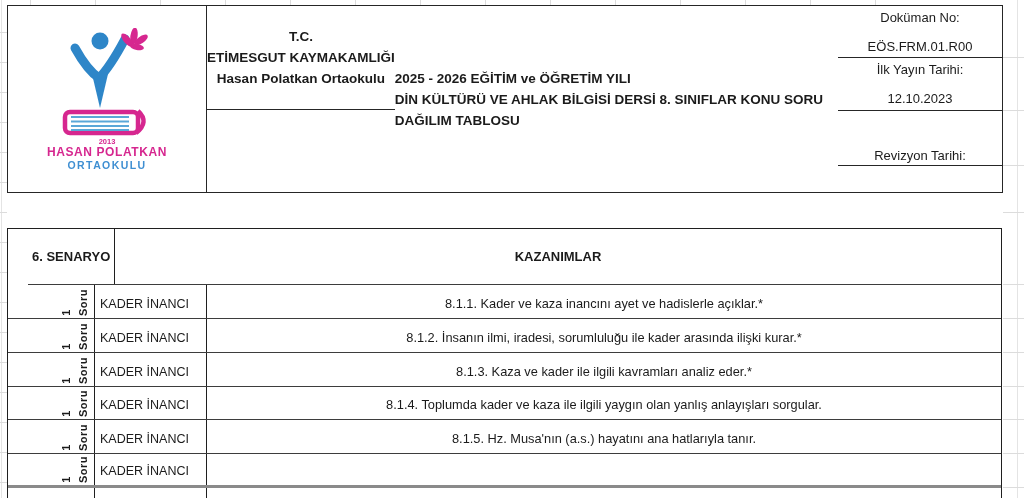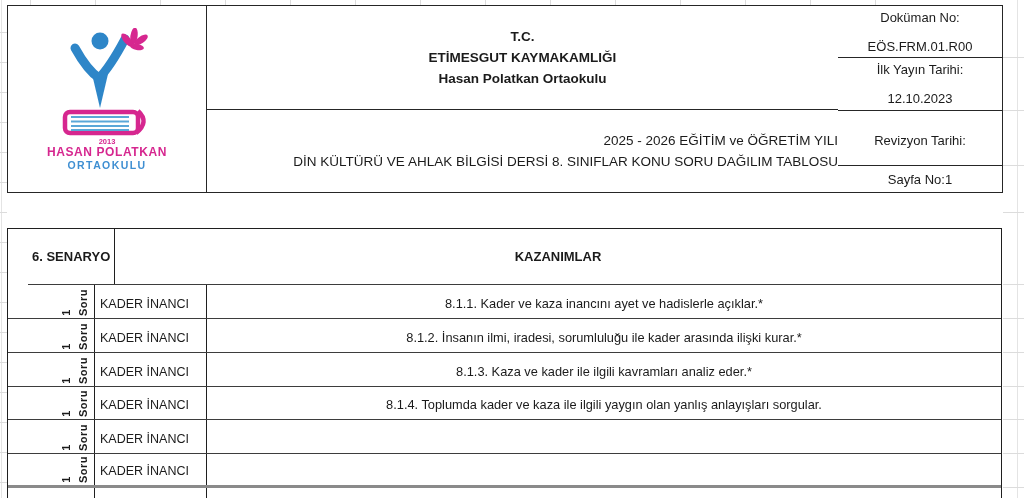--- a/index.html
+++ b/index.html
@@ -15,38 +15,38 @@
   .hdr {
     position:absolute; left:7px; top:5px; width:996px; height:188px;
     border:1.6px solid #262626; display:flex; background:#fff;
   }
   .logo-cell {
     width:199px; border-right:1.6px solid #262626;
     display:flex; flex-direction:column; align-items:center; justify-content:center;
   }
   .logo-name1 { color:#d6278f; font-weight:bold; font-size:12px; letter-spacing:0.6px; margin-top:-2px; }
   .logo-name2 { color:#3f8fd2; font-weight:bold; font-size:10.5px; letter-spacing:1.4px; }
-  .center-cell { width:631px; display:flex; flex-direction:column; }
+  .center-cell { width:631px; display:flex; }
   .center-top {
     height:104px; border-bottom:1.6px solid #262626;
     display:flex; flex-direction:column; align-items:center; justify-content:center;
     font-weight:bold; font-size:13.5px; line-height:21px;
   }
   .center-bottom {
-    flex:1; display:flex; flex-direction:column; align-items:flex-end; justify-content:center;
-    font-weight:normal; font-size:13.5px; line-height:21px;
+    flex:1; display:flex; flex-direction:column; align-items:flex-start; justify-content:center;
+    font-weight:bold; font-size:13.5px; line-height:21px;
   }
   .doc-col { flex:1; display:flex; flex-direction:column; }
   .doc-cell {
     display:flex; flex-direction:column; align-items:center; justify-content:center;
     font-size:13px; line-height:19px; border-bottom:1.6px solid #262626;gap:10px;
   }
   .doc-cell.c1 { height:52px; }
   .doc-cell.c2 { height:53px; }
-  .doc-cell.c3 { height:55px; justify-content:center; padding-top:5px; }
+  .doc-cell.c3 { height:55px; justify-content:flex-end; padding-top:5px; }
   .doc-cell.c4 { flex:1; border-bottom:none; }
   
   .tbl {
     position:absolute; left:7px; top:228px; width:995px;
     border-left:1.6px solid #1f1f1f; border-top:1.6px solid #1f1f1f; border-right:1.6px solid #1f1f1f;
     background:#fff;
   }
   .trow { display:flex; border-bottom:1.8px solid #3d3d3d; }
   .trow.head { height:56px;margin-left:20px; }
   .trow.r1,.trow.r2,.trow.r3,.trow.r5,.trow.r6 { height:34px; }
@@ -173,23 +173,20 @@
       <div>Doküman No:</div>
       <div>EÖS.FRM.01.R00</div>
     </div>
     <div class="doc-cell c2">
       <div>İlk Yayın Tarihi:</div>
       <div>12.10.2023</div>
     </div>
     <div class="doc-cell c3">
       <div>Revizyon Tarihi:</div>
     </div>
-    <div class="doc-cell c4">
-      <div>Sayfa No:1</div>
-    </div>
   </div>
 </div>
 
 <div class="tbl">
 
   <div class="trow head">
     <div class="c-scn">6. SENARYO</div>
     <div class="c-kaz">KAZANIMLAR</div>
   </div>
 
@@ -255,20 +252,23 @@
 
   <div class="trow r5">
     <div class="c-scn">
       <div class="soru-wrap">
         <span class="rot">1</span>
         <span class="rot">Soru</span>
       </div>
     </div>
     <div class="c-area">
       <span class="area-txt">KADER İNANCI</span>
+    </div>
+    <div class="c-kaz">
+      <span class="kaz-txt">8.1.5. Hz. Musa'nın (a.s.) hayatını ana hatlarıyla tanır.</span>
     </div>
   </div>
 
   <div class="trow r6">
     <div class="c-scn">
       <div class="soru-wrap">
         <span class="rot">1</span>
         <span class="rot">Soru</span>
       </div>
     </div>

